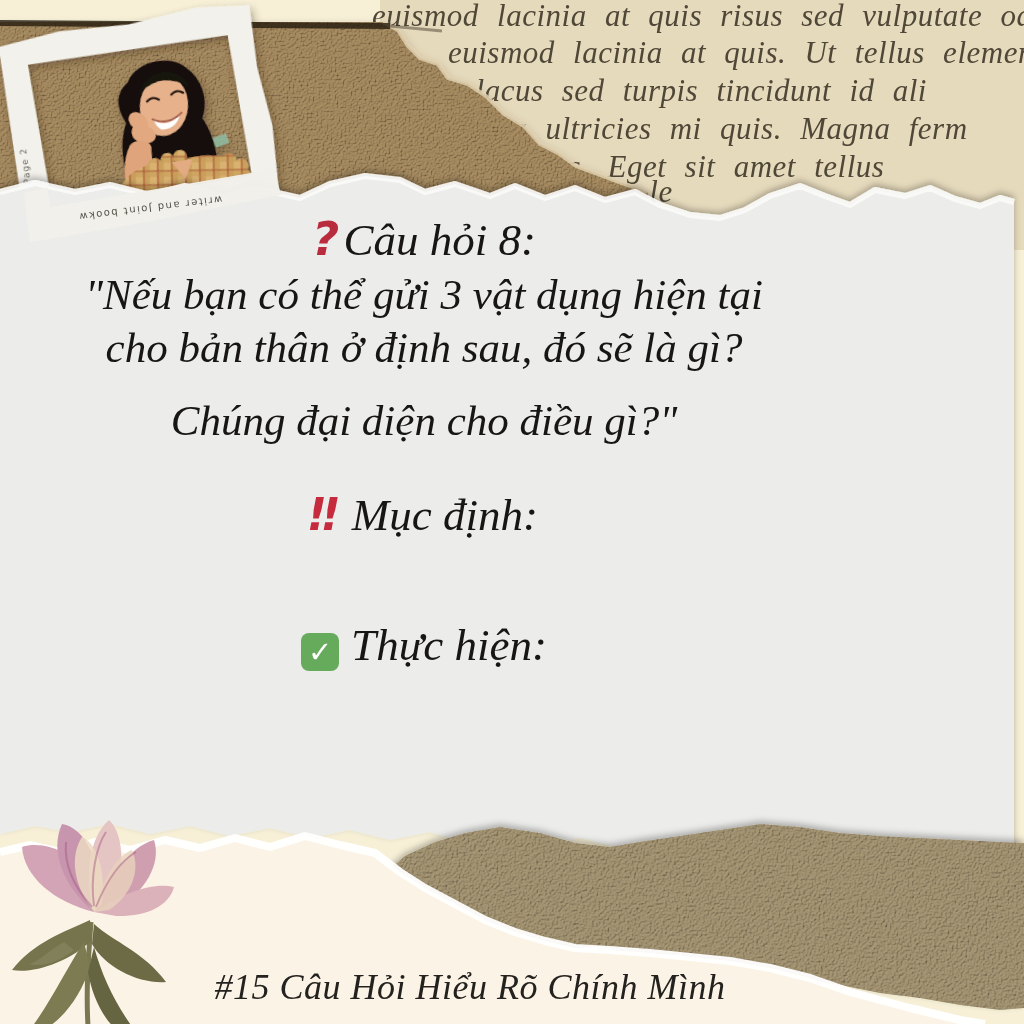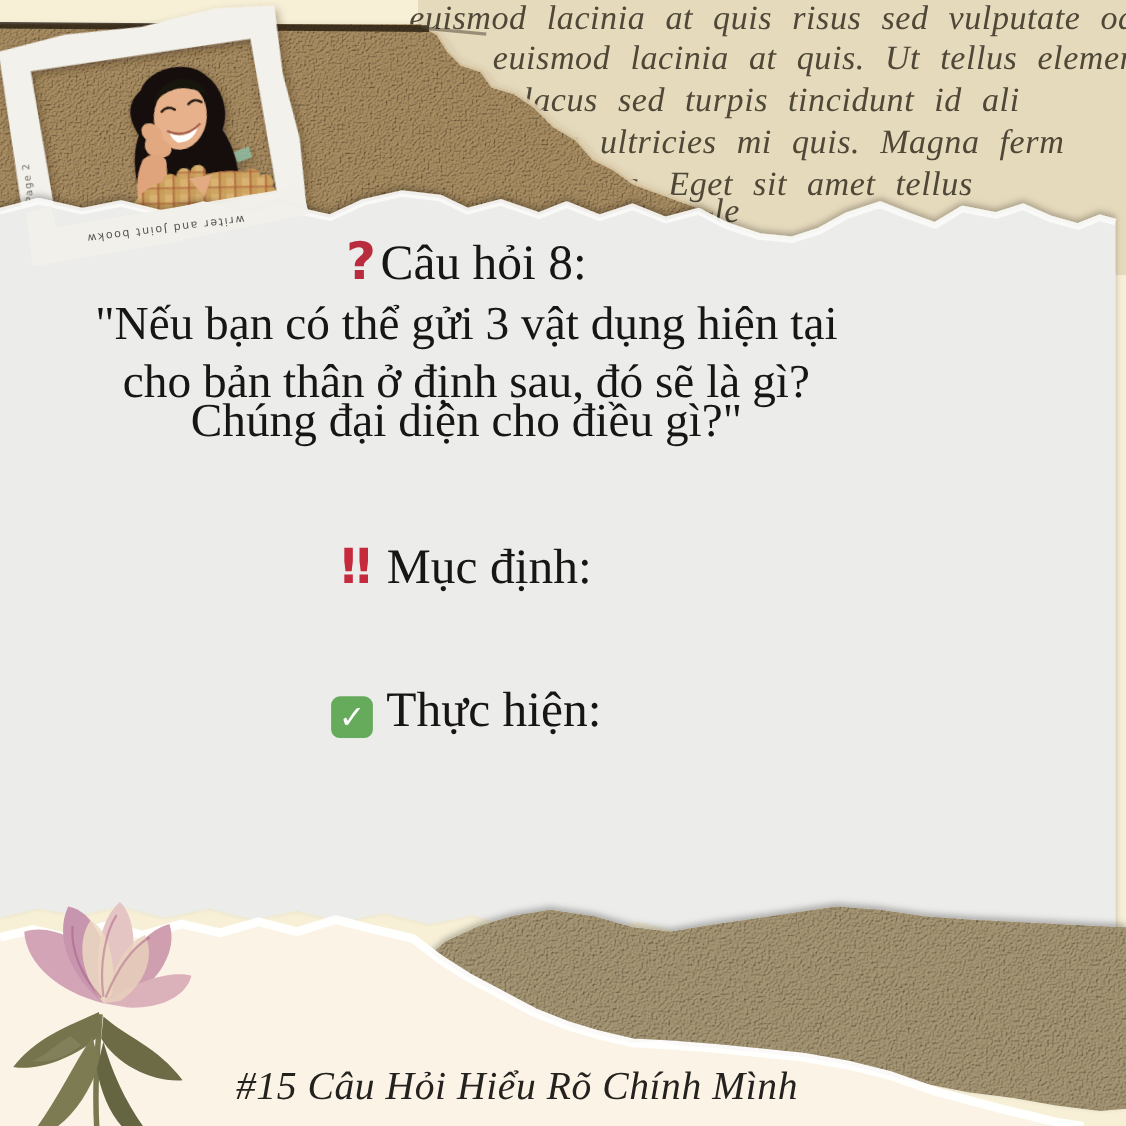--- a/index.html
+++ b/index.html
@@ -12,21 +12,21 @@
   svg.layer{display:block;}
   
   .book-line{
     position:absolute;white-space:nowrap;font-style:italic;
     font-size:31px;color:#4f4737;word-spacing:10px;letter-spacing:.5px;
     line-height:1;
   }
   
   .tline{
     position:absolute;left:0;width:848px;text-align:center;
-    color:#171614;font-size:43px;line-height:1.15;white-space:nowrap;
+    color:#171614;font-size:43px;line-height:1.15;white-space:nowrap;font-style:italic;
   }
   .tline.title{font-size:45px;}
   .q-icon{
     font-family:"DejaVu Sans",sans-serif;font-weight:800;font-size:47px;
     color:#b92c3e;margin-right:4px;
   }
   .bang-icon{
     font-family:"DejaVu Sans",sans-serif;font-weight:700;font-size:44px;
     color:#c62b3d;margin-right:12px;letter-spacing:2px;
   }
@@ -167,21 +167,21 @@
       <path d="M98,115 C80,95 70,72 72,50 M100,114 C96,85 102,55 112,40 M102,115 C112,90 125,70 142,60" stroke="#a1557e" stroke-width="2" fill="none" opacity="0.45"></path>
     </g>
   </svg>
 
   <div class="layer">
     <div class="tline title" style="top:212px">
       <span class="q-icon">?</span><span>Câu hỏi 8:</span>
     </div>
     <div class="tline" style="top:270px">"Nếu bạn có thể gửi 3 vật dụng hiện tại</div>
     <div class="tline" style="top:323px">cho bản thân ở định sau, đó sẽ là gì?</div>
-    <div class="tline" style="top:358px">Chúng đại diện cho điều gì?"</div>
+    <div class="tline" style="top:396px">Chúng đại diện cho điều gì?"</div>
 
     <div class="tline title" style="top:490px">
       <span class="bang-icon">‼</span><span>Mục định:</span>
     </div>
 
     <div class="tline title" style="top:620px">
       <span class="check-icon">✓</span><span>Thực hiện:</span>
     </div>
 
     <div class="footer-line">#15 Câu Hỏi Hiểu Rõ Chính Mình</div>

